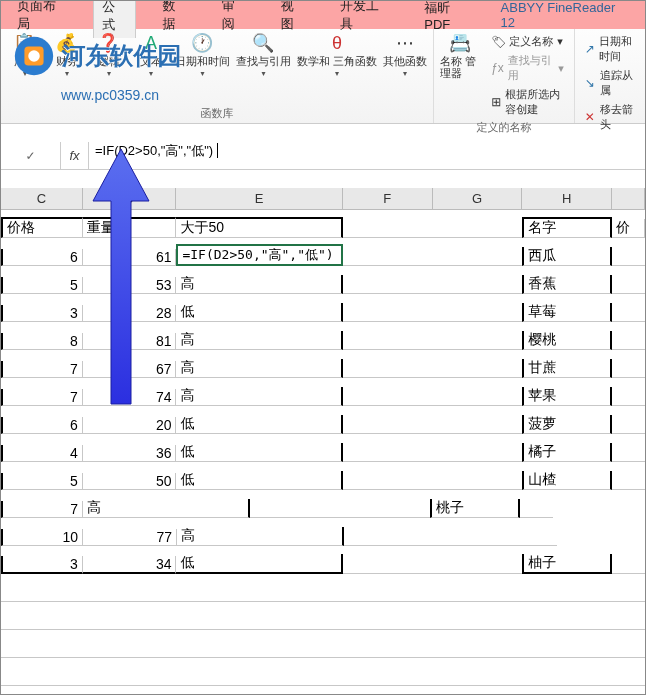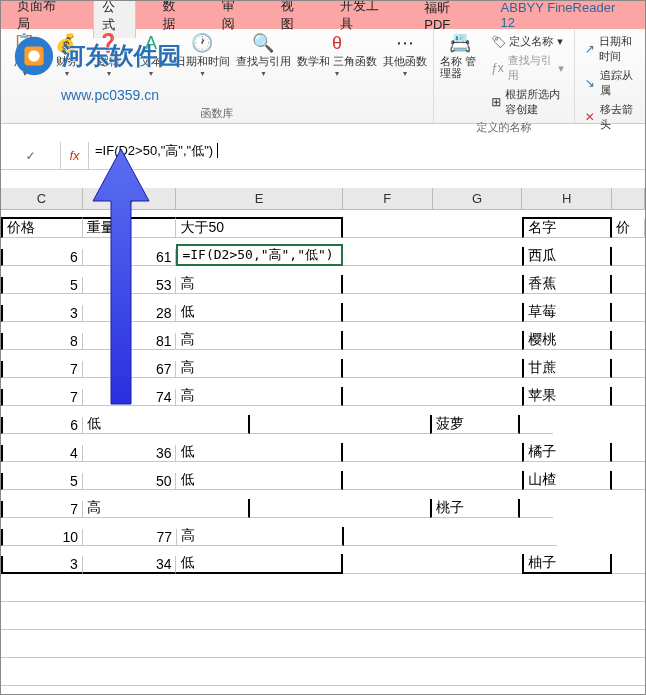--- a/index.html
+++ b/index.html
@@ -22,21 +22,21 @@
 .ribbon-mini div { display: flex; align-items: center; gap: 4px; cursor: pointer; padding: 1px 4px; }
 .ribbon-mini .ic { width: 14px; height: 14px; font-size: 12px; }
 
 .watermark { position: absolute; top: 32px; left: 10px; z-index: 50; pointer-events: none; }
 .watermark .logo { width: 46px; height: 46px; display: inline-block; vertical-align: middle; }
 .watermark .txt { font-size: 24px; font-weight: bold; color: #2b6fb3; vertical-align: middle; text-shadow: 0 1px 0 #fff; }
 .watermark .sub { font-size: 14px; color: #2b6fb3; margin-left: 50px; display: block; margin-top: 8px; }
 
 .formula-bar { display: flex; align-items: center; height: 28px; border-bottom: 1px solid #ccc; margin-top: 18px; background: #fff; }
 .namebox { width: 60px; border-right: 1px solid #ccc; font-size: 12px; color: #666; display:flex; align-items:center; justify-content:center; height: 100%; }
-.fx-label { width: 28px; font-style: italic; font-size: 13px; color: #c2410c; display:flex; align-items:center; justify-content:center; border-right: 1px solid #ccc; height:100%;}
+.fx-label { width: 28px; font-style: italic; font-size: 13px; color: #404040; display:flex; align-items:center; justify-content:center; border-right: 1px solid #ccc; height:100%;}
 .formula-input { flex: 1; font-size: 13px; padding: 0 6px; border: none; outline: none; height: 100%; color: #000;}
 .formula-input .cursor { border-right: 1px solid #000; animation: blink 1s infinite; }
 
 .arrow-overlay { position: absolute; left: 90px; top: 148px; z-index: 60; pointer-events: none; }
 
 .grid-area { position: relative; overflow: hidden; margin-top: 18px; }
 .col-headers { display: flex; height: 22px; background: #e8e8e8; font-size: 13px; color: #333; }
 .col-headers div { border-right: 1px solid #bbb; border-bottom: 1px solid #bbb; display: flex; align-items: center; justify-content: center; }
 .grid-body { background: #fff; }
 .row { display: flex; height: 28px; align-items: flex-end; }
@@ -253,20 +253,21 @@
         <div class="cell col-C num thick-left">7</div>
         <div class="cell col-D num">74</div>
         <div class="cell col-E txt thick-right">高</div>
         <div class="cell col-F txt"></div>
         <div class="cell col-G txt"></div>
         <div class="cell col-H txt thick-left thick-right">苹果</div>
         <div class="cell col-I txt"></div>
       </div>
       <div class="row">
         <div class="cell col-C num thick-left">6</div>
+        <div class="cell col-D num">20</div>
         <div class="cell col-E txt thick-right">低</div>
         <div class="cell col-F txt"></div>
         <div class="cell col-G txt"></div>
         <div class="cell col-H txt thick-left thick-right">菠萝</div>
         <div class="cell col-I txt"></div>
       </div>
       <div class="row">
         <div class="cell col-C num thick-left">4</div>
         <div class="cell col-D num">36</div>
         <div class="cell col-E txt thick-right">低</div>

